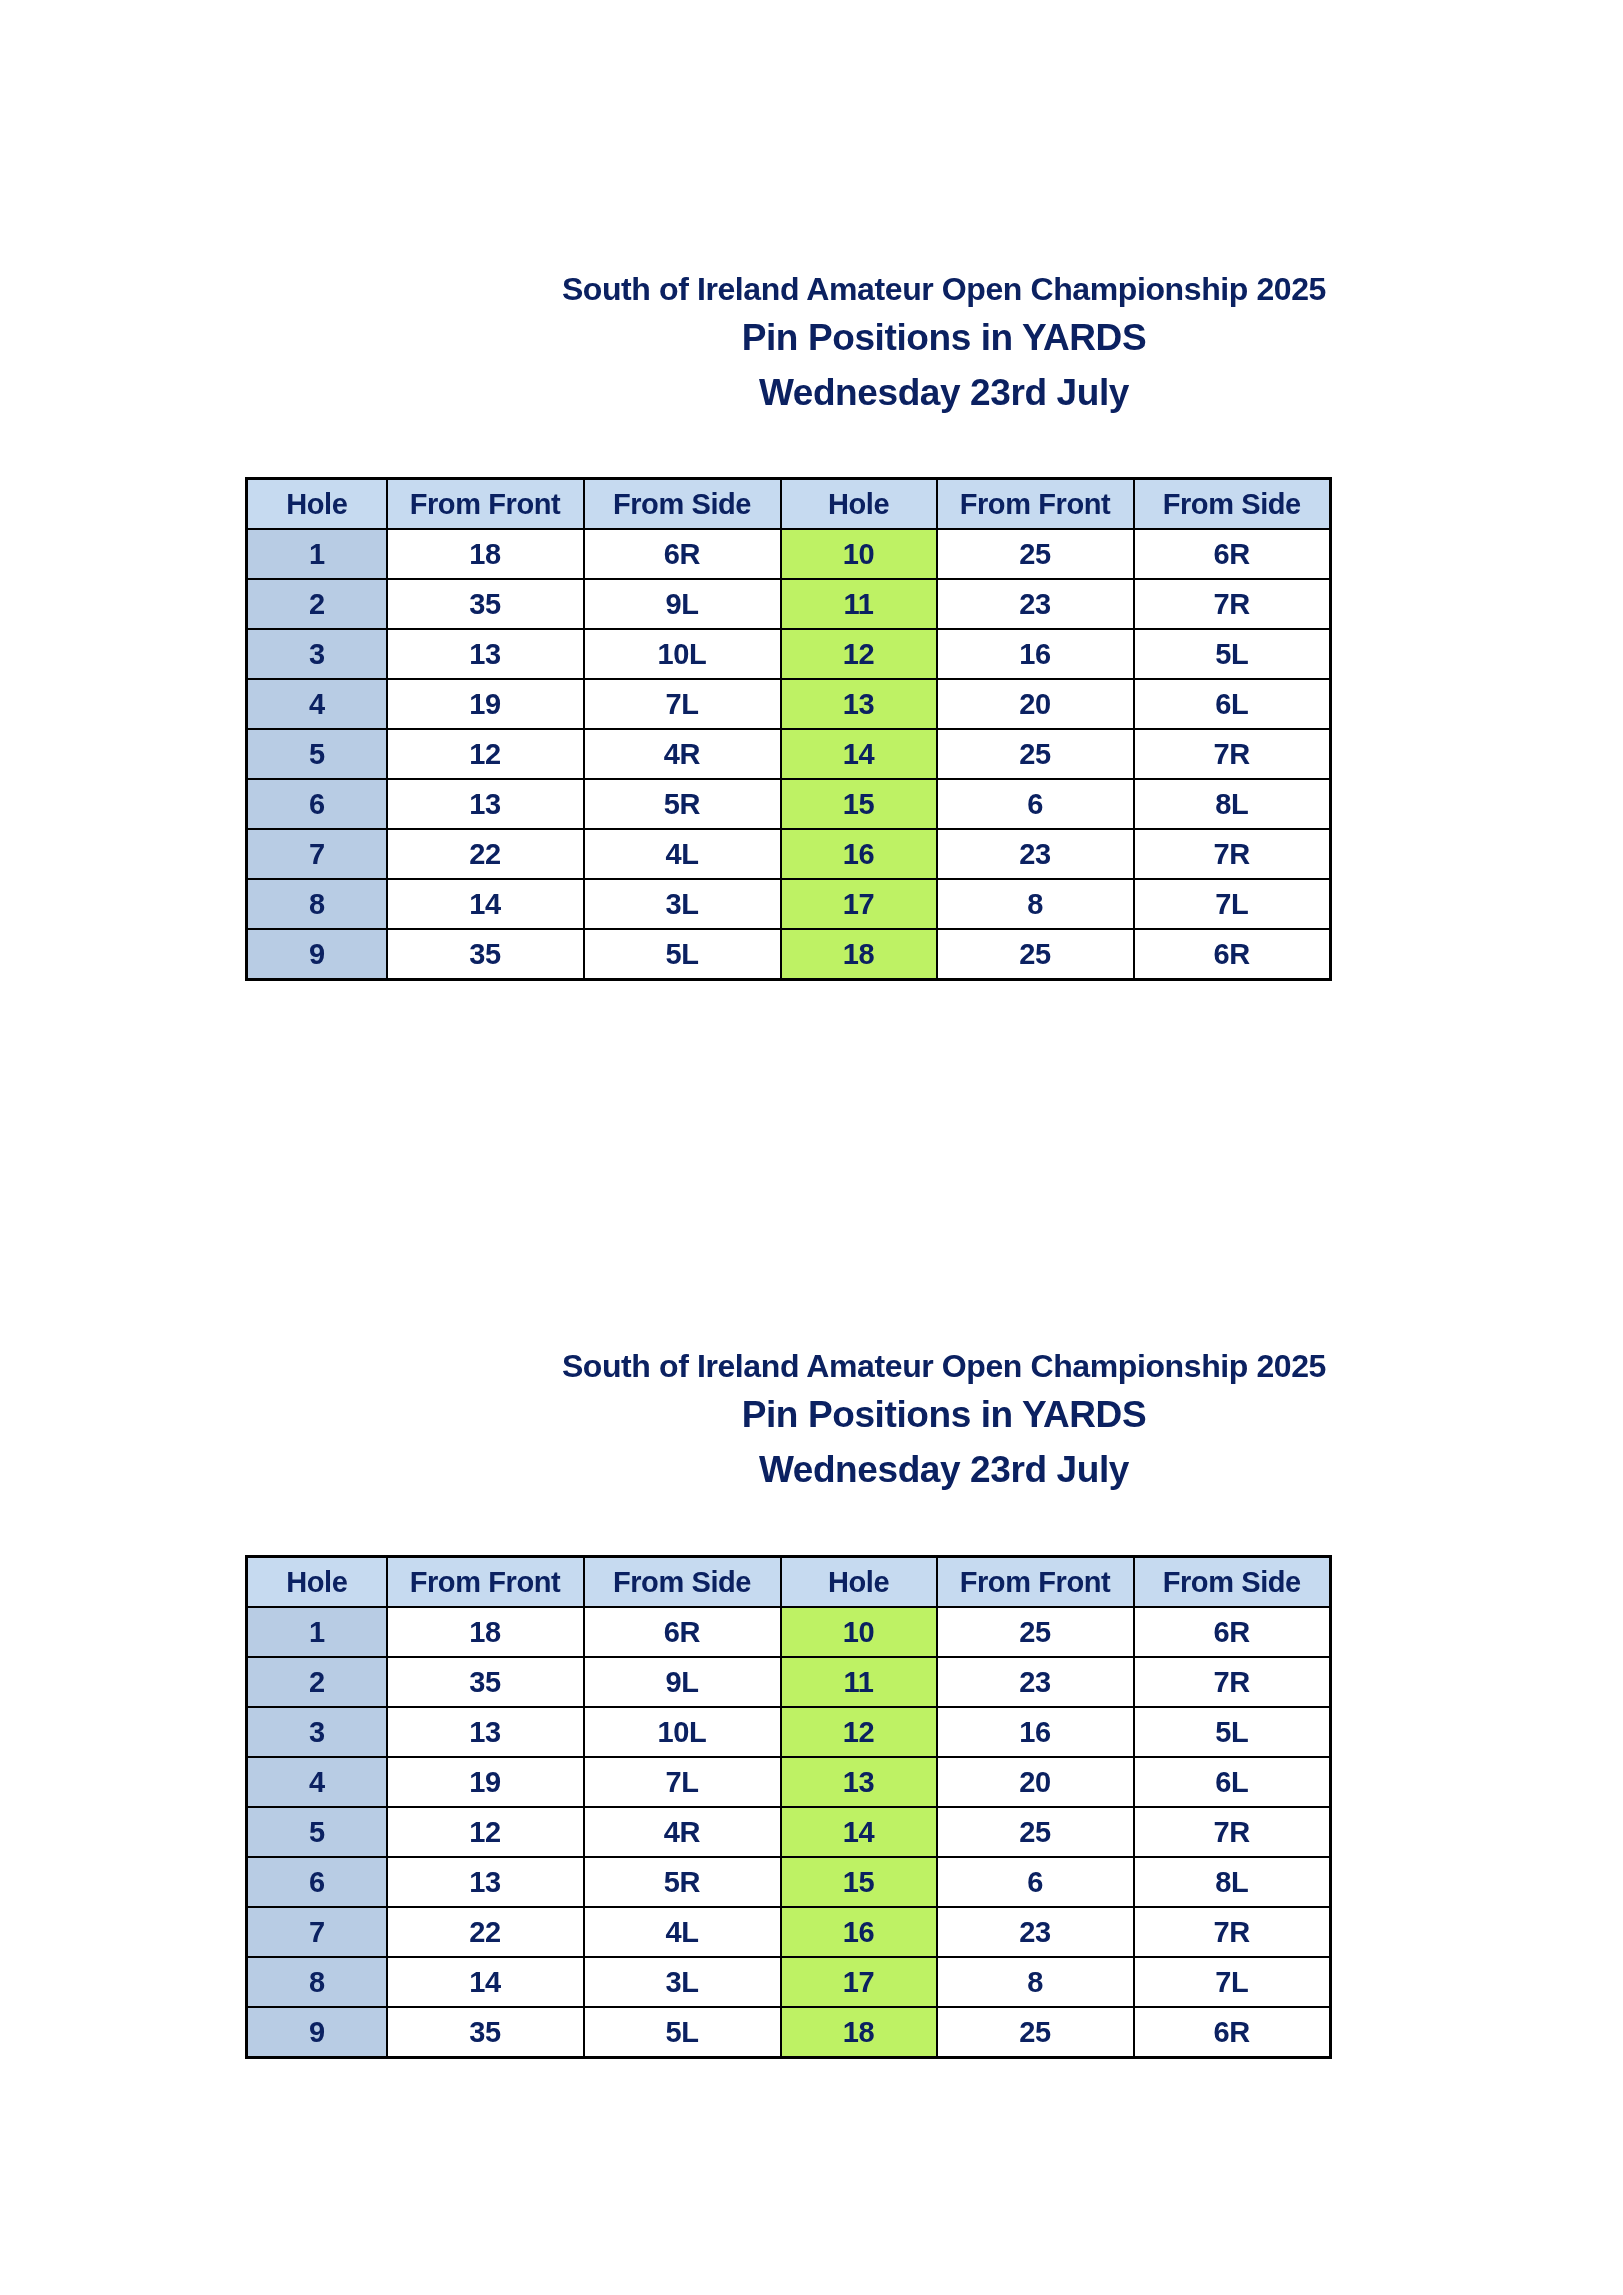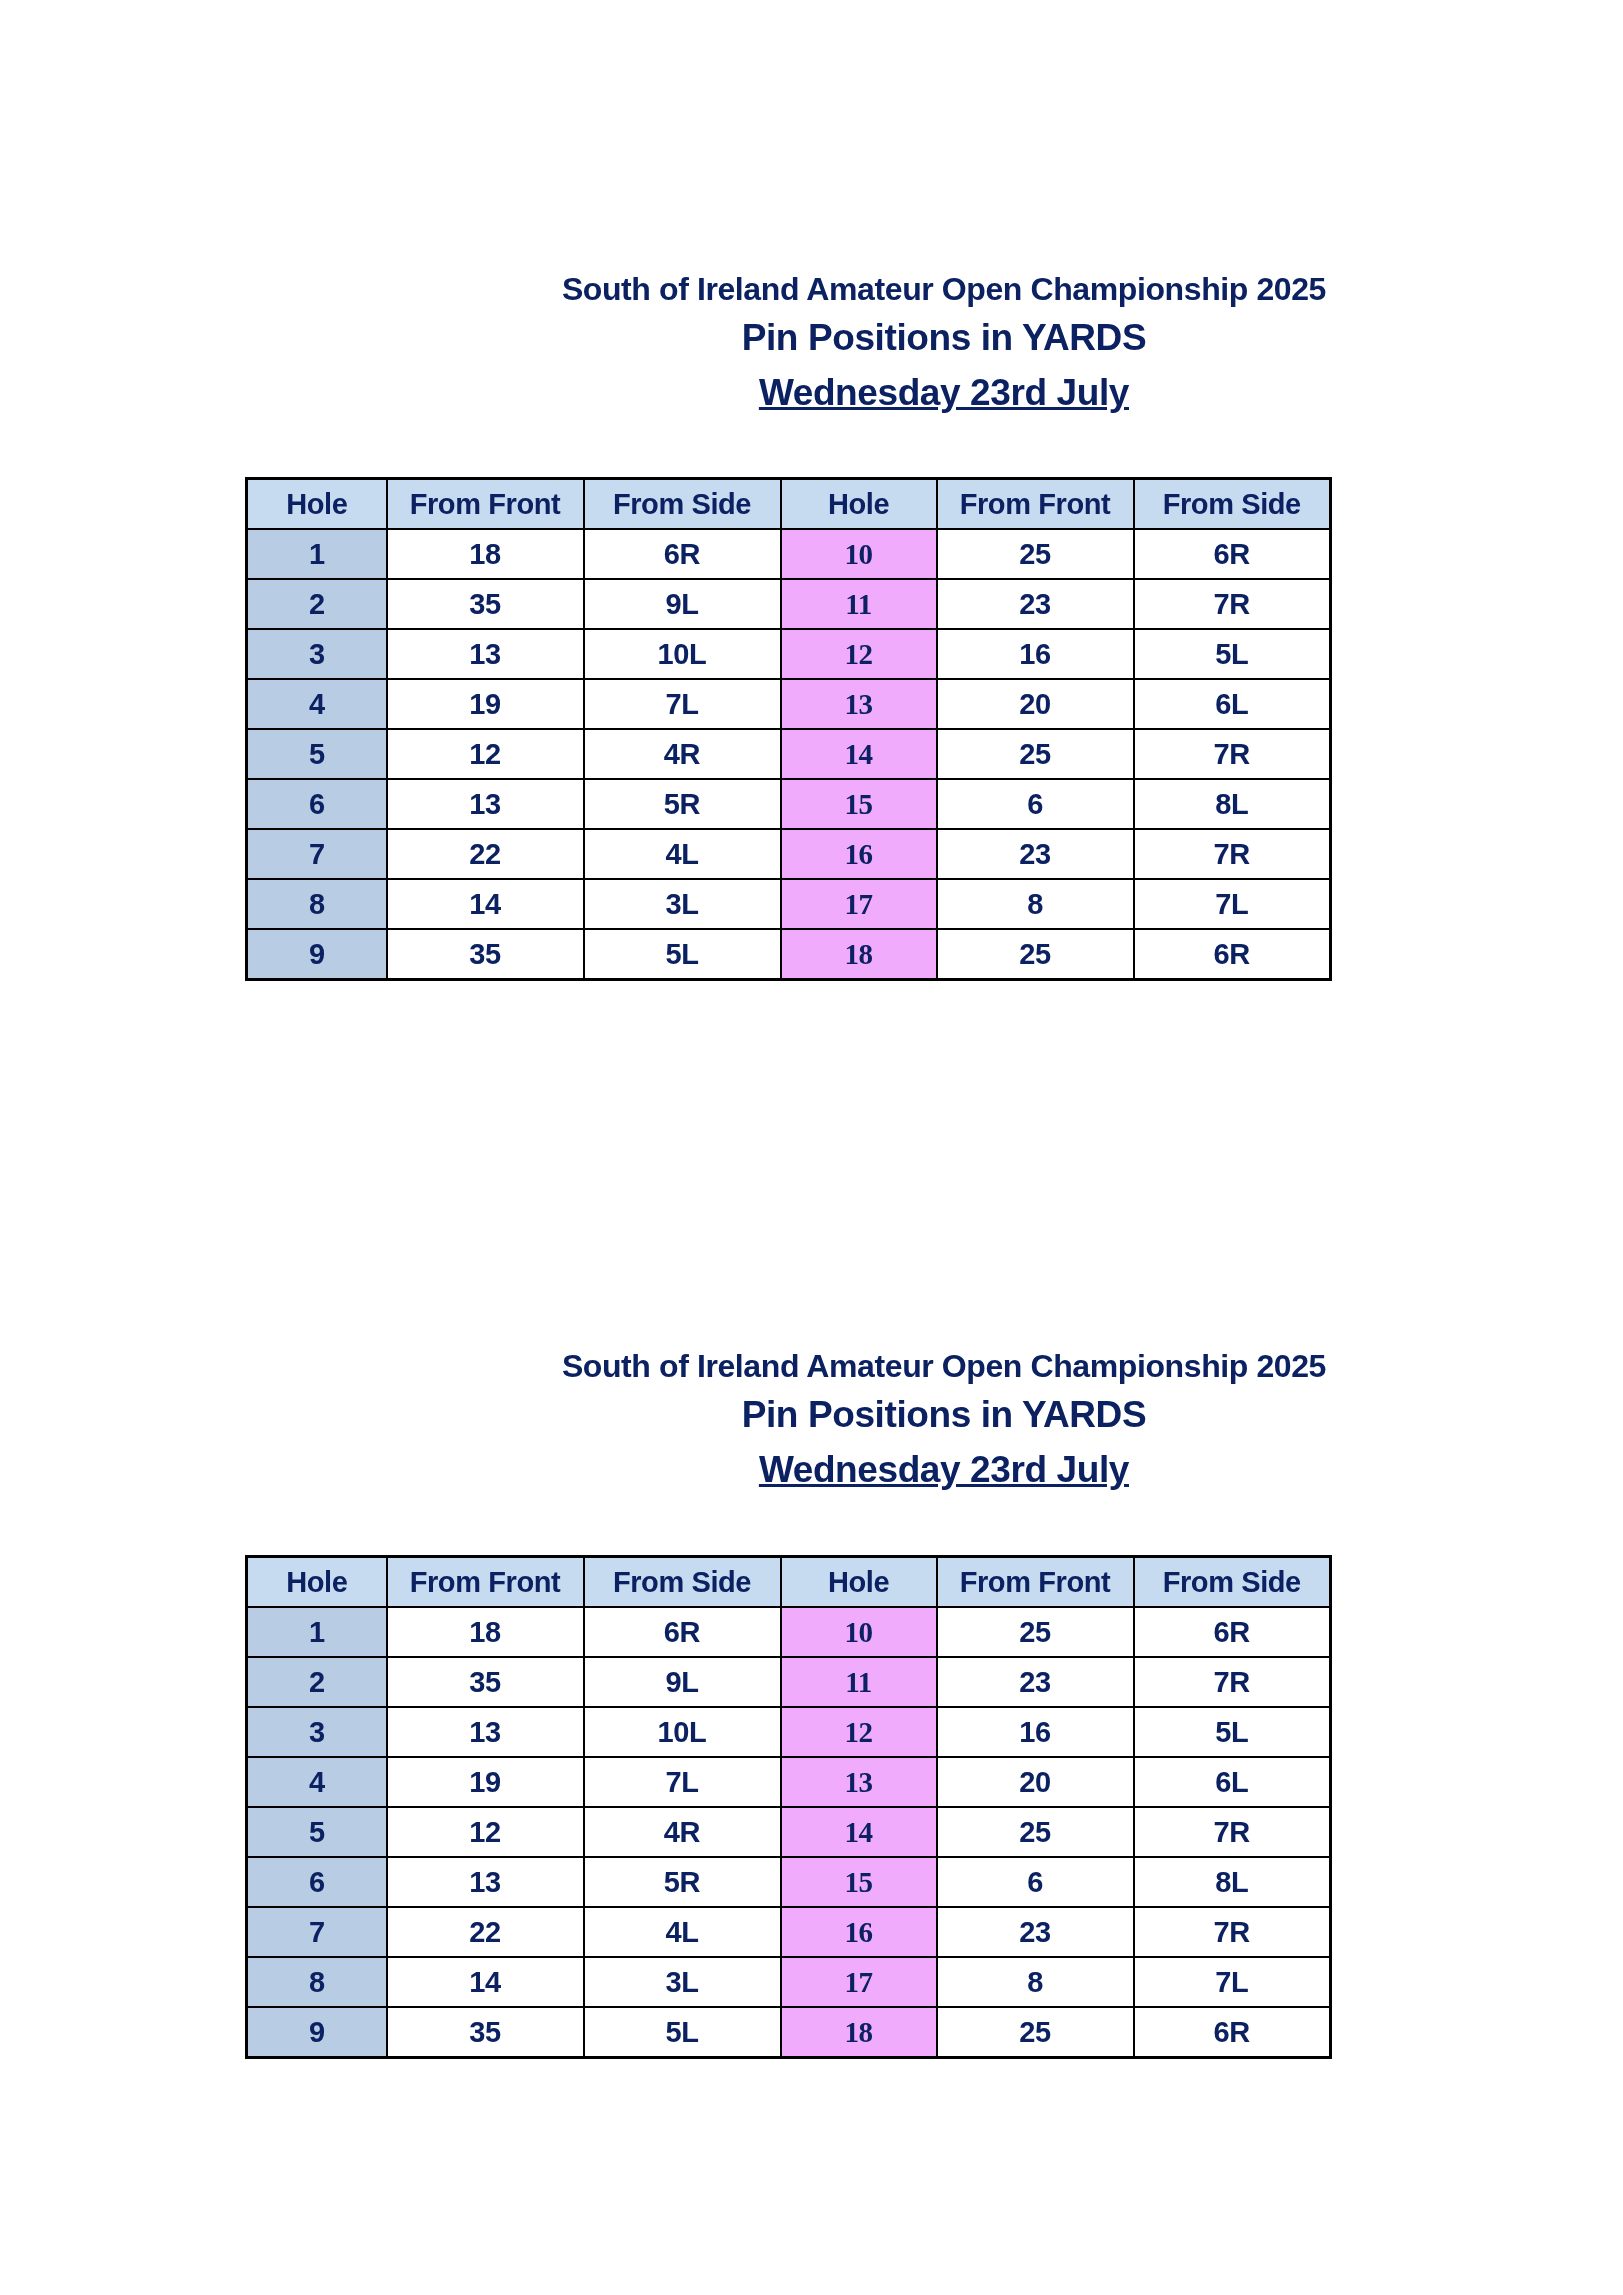--- a/index.html
+++ b/index.html
@@ -2,29 +2,29 @@
 <html style="font-size:13px"><head>
 <meta charset="utf-8">
 <style>
   html, body { margin: 0; padding: 0; background: #ffffff; }
   body { width: 1624px; height: 2295px; position: relative; overflow: hidden;
          font-family: "Liberation Sans", "DejaVu Sans", sans-serif; color: #0b2161; }
   .section { position: absolute; left: 0; width: 1624px; }
   .titles { position: absolute; right: 298px; text-align: center; font-weight: bold; color: #0b2161; }
   .t1 { font-size: 32px; line-height: 42px; letter-spacing: -0.4px; }
   .t2 { font-size: 37px; line-height: 55px; letter-spacing: -0.4px; }
-  .t3 { font-size: 37px; line-height: 55px; letter-spacing: -0.4px; text-decoration: underline; }
+  .t3 { font-size: 37px; line-height: 55px; letter-spacing: -0.4px; }
   table.pins { position: absolute; left: 245px; border-collapse: collapse;
                border: 3.2px solid #000; table-layout: fixed; }
   table.pins td, table.pins th { border: 2.4px solid #000; text-align: center;
                font-weight: bold; font-size: 29px; height: 48px; padding: 0;
                color: #0b2161; letter-spacing: -0.4px; }
   table.pins th { background: #c6daf0; font-size: 29px; }
   table.pins td.hole-a { background: #b8cce4; }
-  table.pins td.hole-b { background: #f0abfc; font-family: Liberation Serif, serif; }
+  table.pins td.hole-b { background: #bef264; }
   table.pins td.val { background: #ffffff; }
   col.c-hole-a { width: 140px; }
   col.c-front { width: 197px; }
   col.c-side { width: 197px; }
   col.c-hole-b { width: 156px; }
   col.c-front2 { width: 197px; }
   col.c-side2 { width: 197px; }
 </style>
 </head>
 <body>

